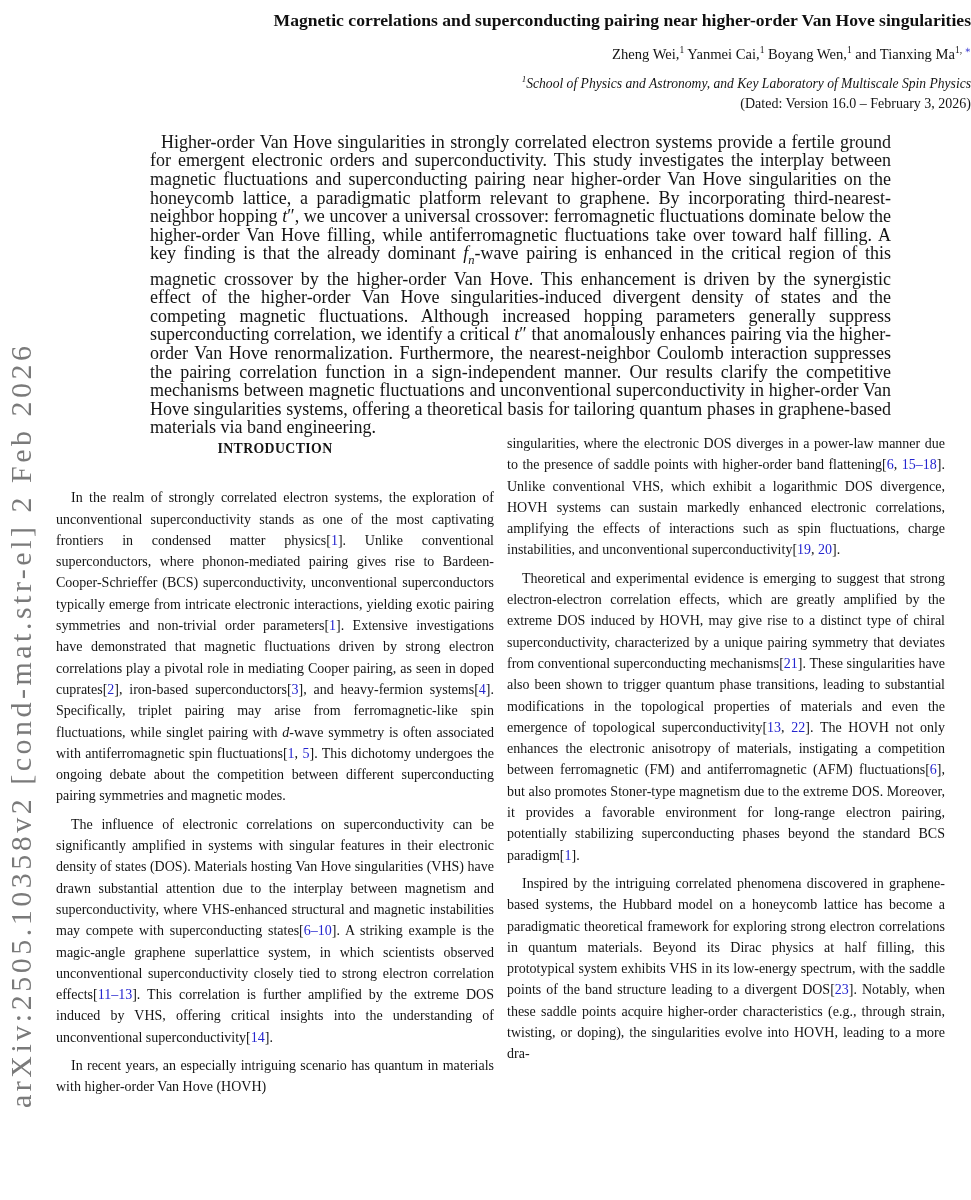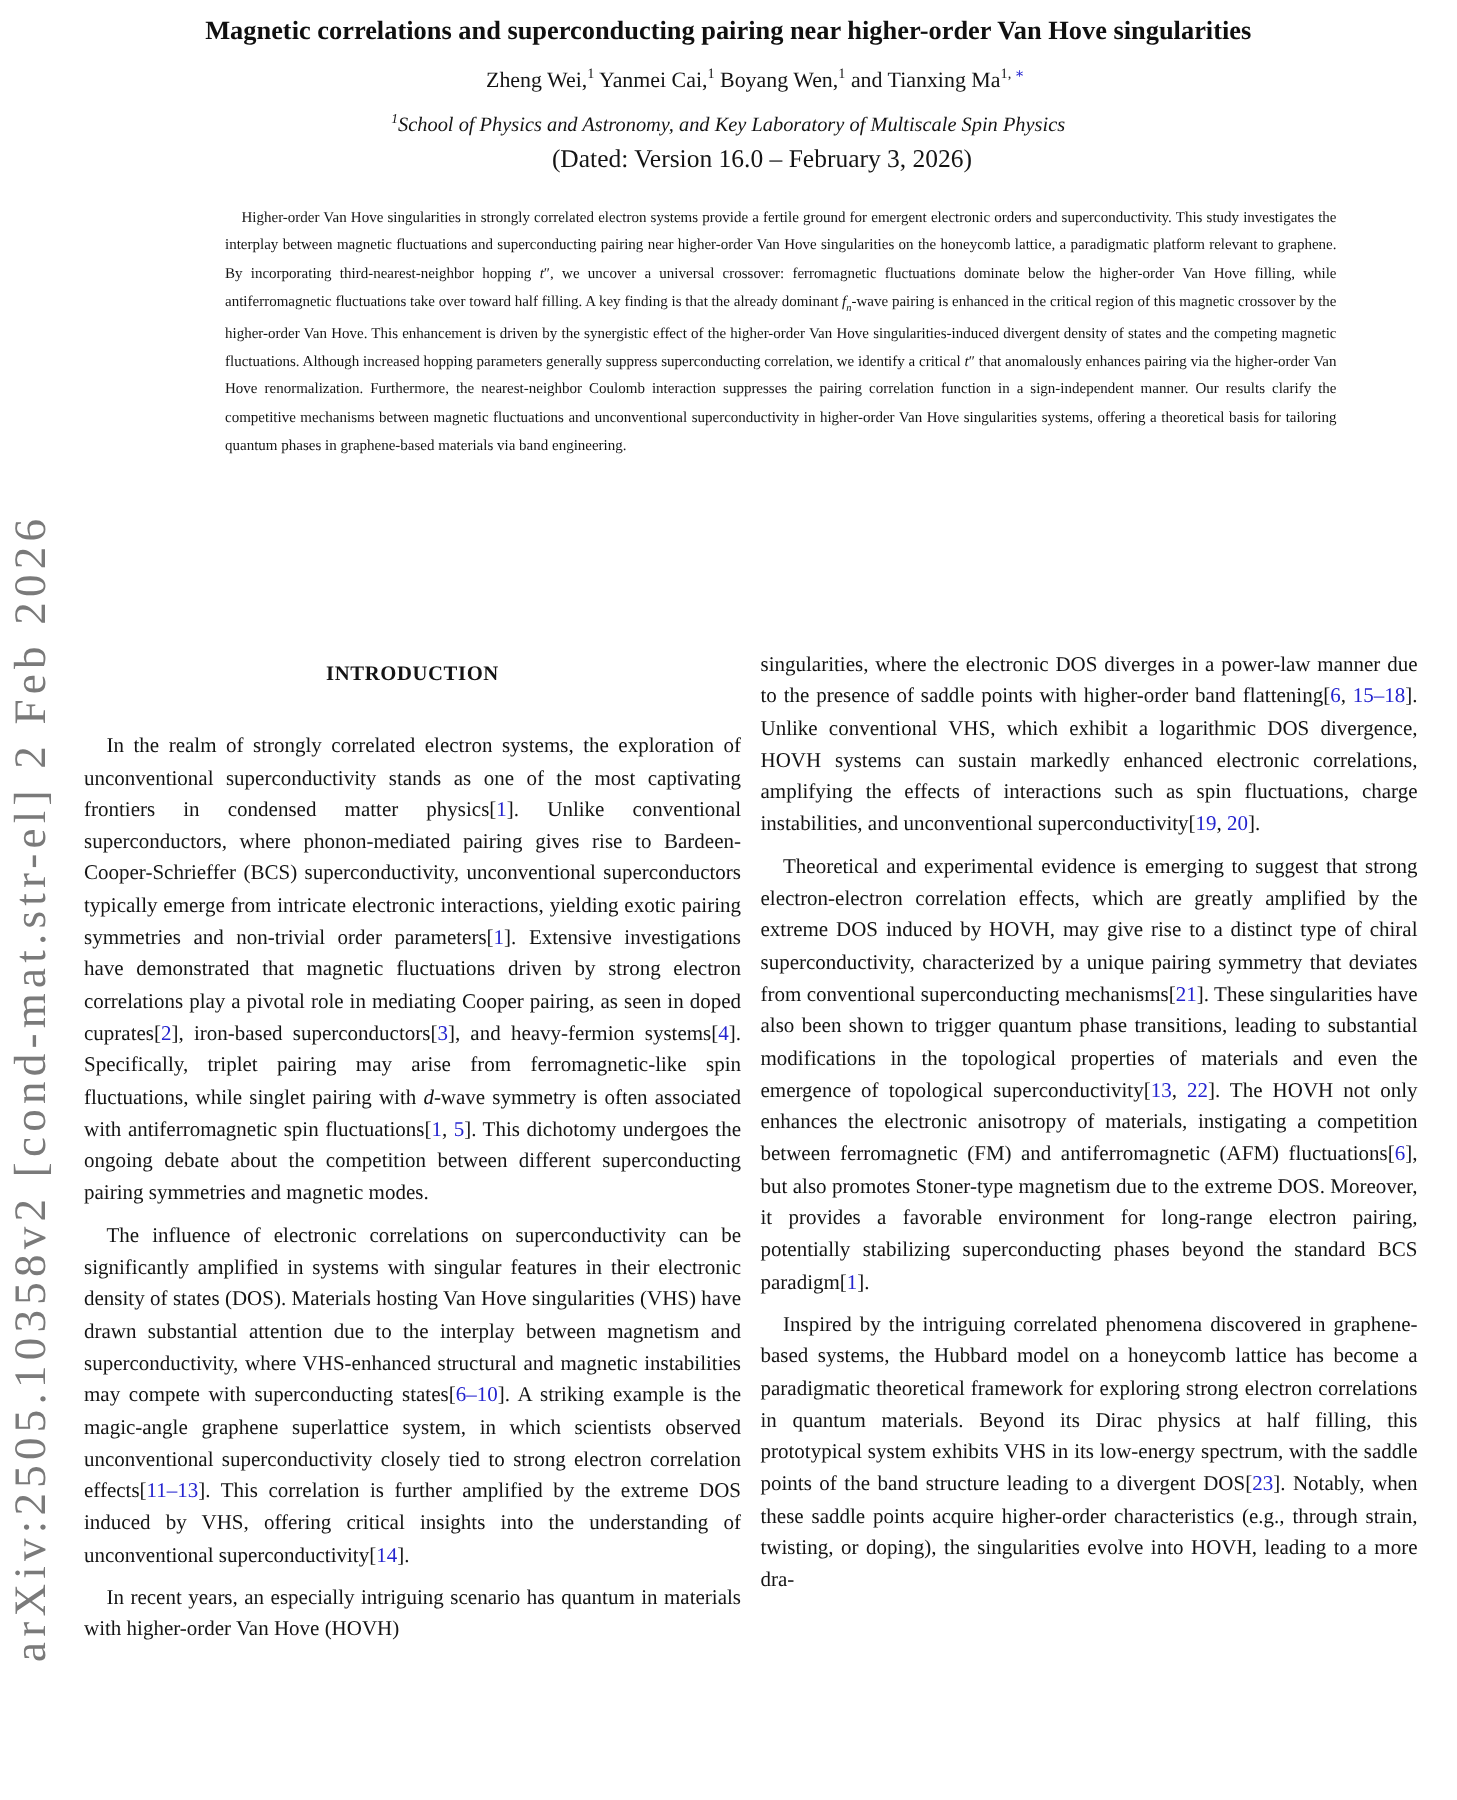--- a/index.html
+++ b/index.html
@@ -9,34 +9,34 @@
     font-family:"Liberation Serif","DejaVu Serif",serif;
   }
   
   .stamp {
     position:absolute; left:4px; top:1108px;
     transform:rotate(-90deg); transform-origin:0 0;
     white-space:nowrap;
     font-size:30px; letter-spacing:3.5px; color:#7a7a7a;
   }
   
-  .header { text-align:center; }
+  .header { text-align:right; }
   .title {
     margin:10px auto 0; font-size:17.6px; font-weight:bold;
     white-space:nowrap; color:#101010;
   }
   .authors { margin-top:13px; font-size:14.6px;padding-left:36px; }
   .authors sup { font-size:9.5px; }
   .affil { margin-top:8px; font-style:italic; font-size:13.6px; line-height:17.5px; }
   .affil sup { font-size:9px; }
-  .dated { margin-top:4px; font-size:17px;padding-left:45px; }
+  .dated { margin-top:4px; font-size:14px;padding-left:45px; }
   
   .abstract {
     margin:21px 0 0 150px; width:741px;
-    font-size:10px; line-height:18.6px; text-align:justify;
+    font-size:18px; line-height:18.6px; text-align:justify;
     text-indent:11px;
   }
   
   .cols {
     position:absolute; left:56px; top:433px; width:890px;
     display:flex; gap:13px;
   }
   .col { width:438px; font-size:14px; line-height:21.3px; text-align:justify; }
   .sec-heading {
     text-align:center; font-weight:bold; font-size:13.8px;

